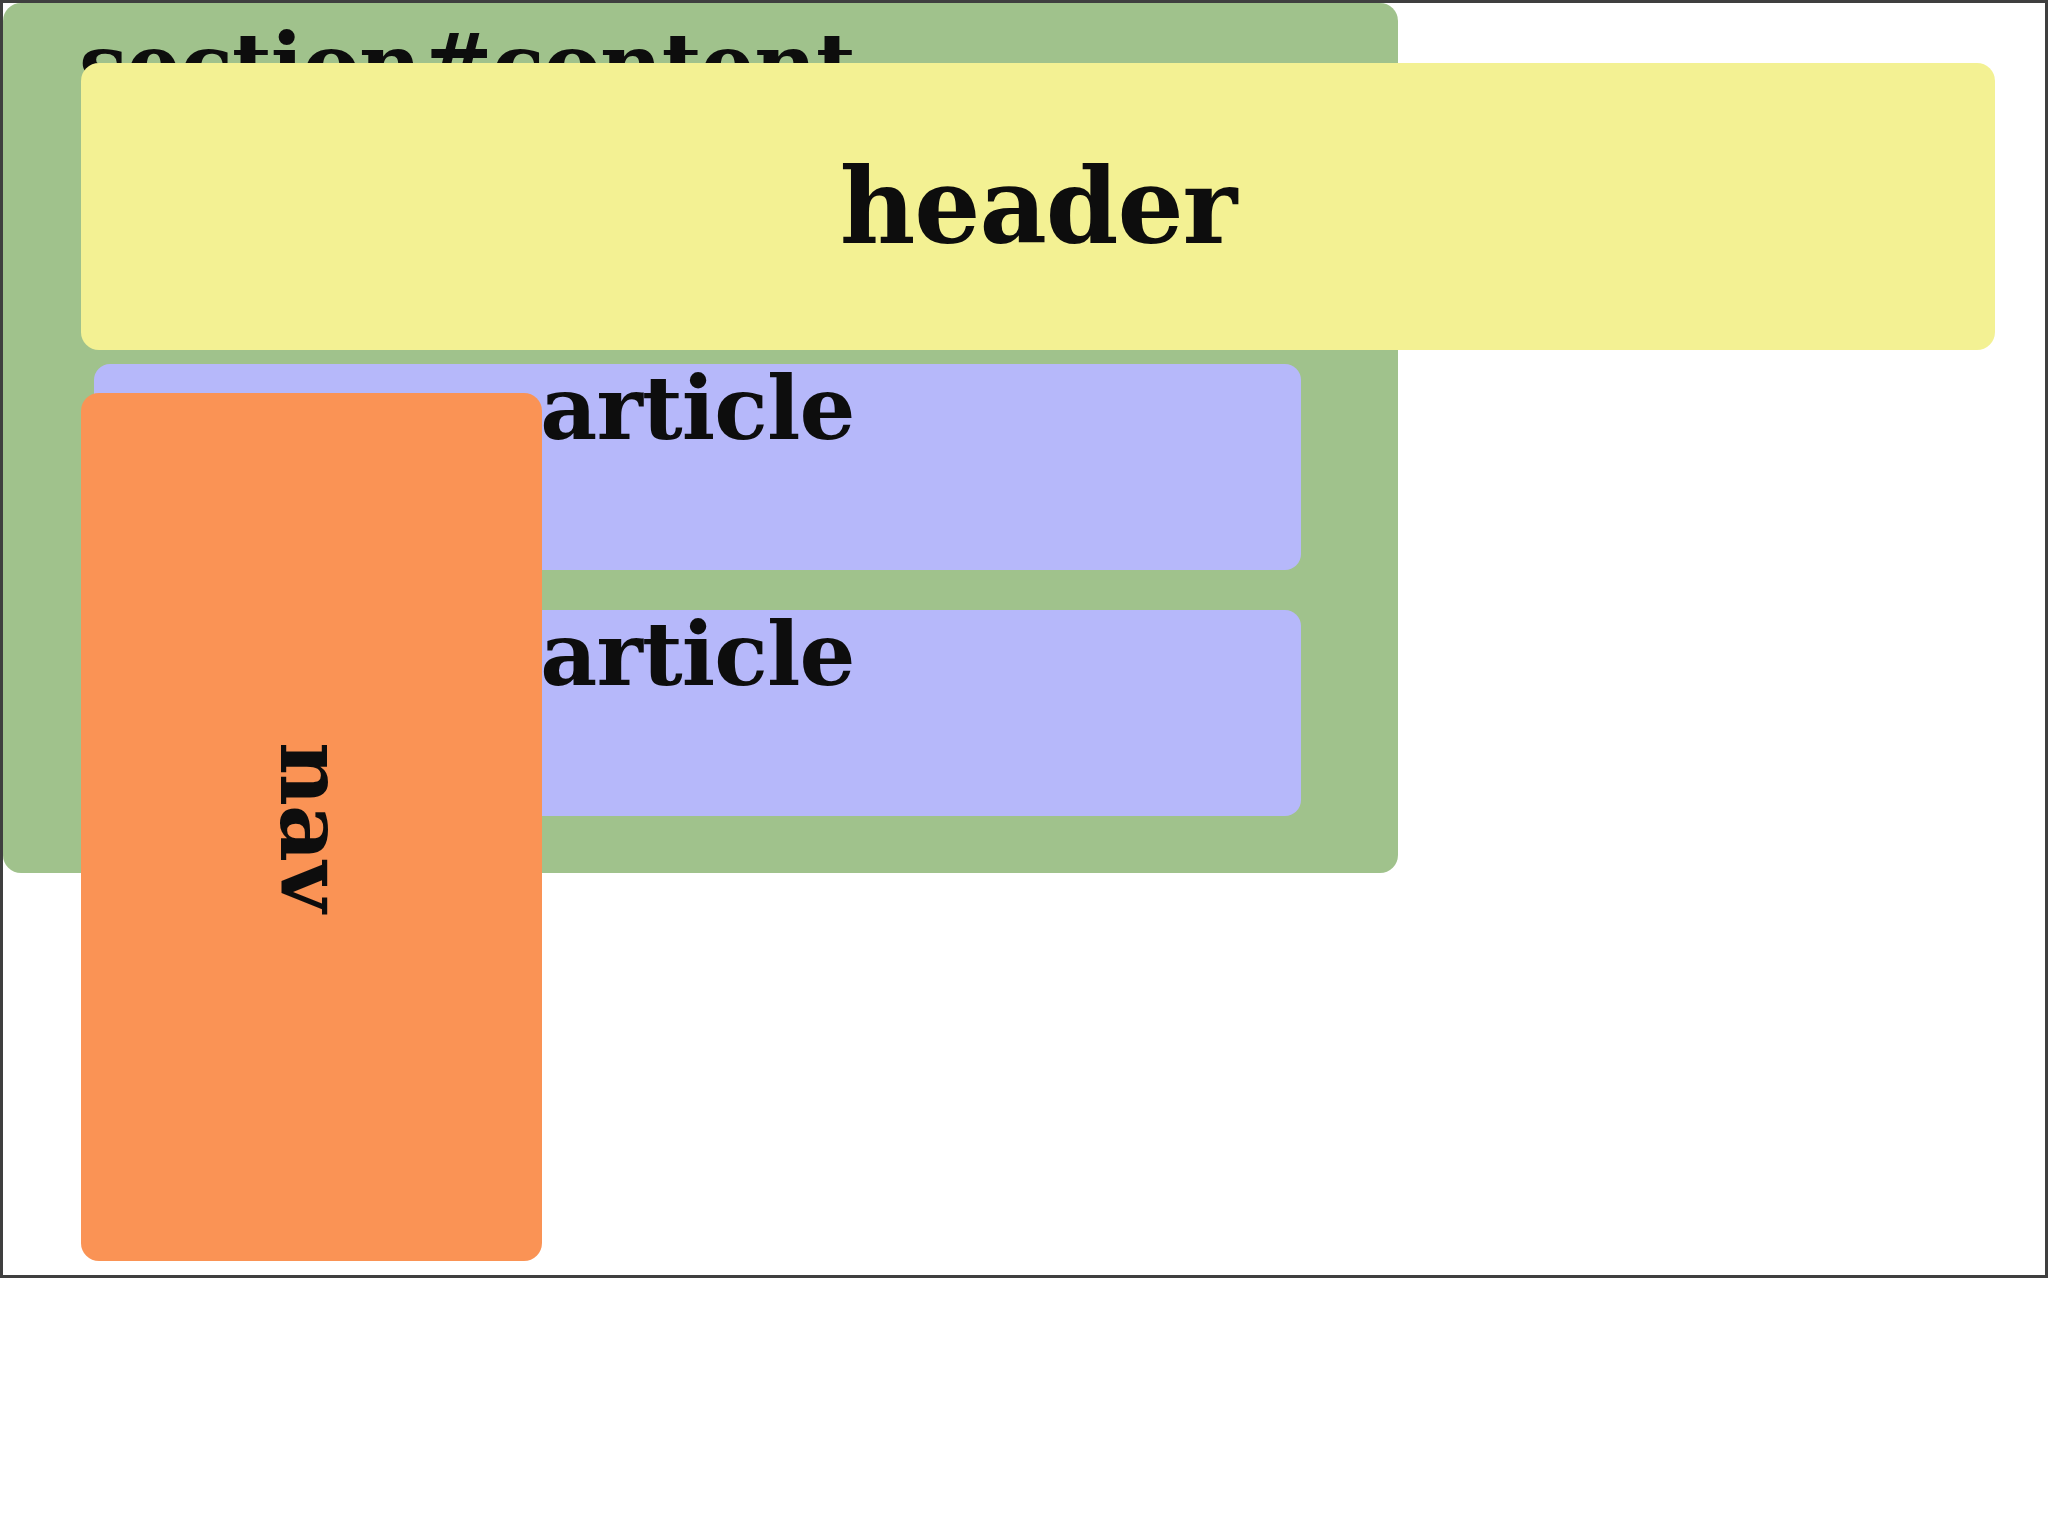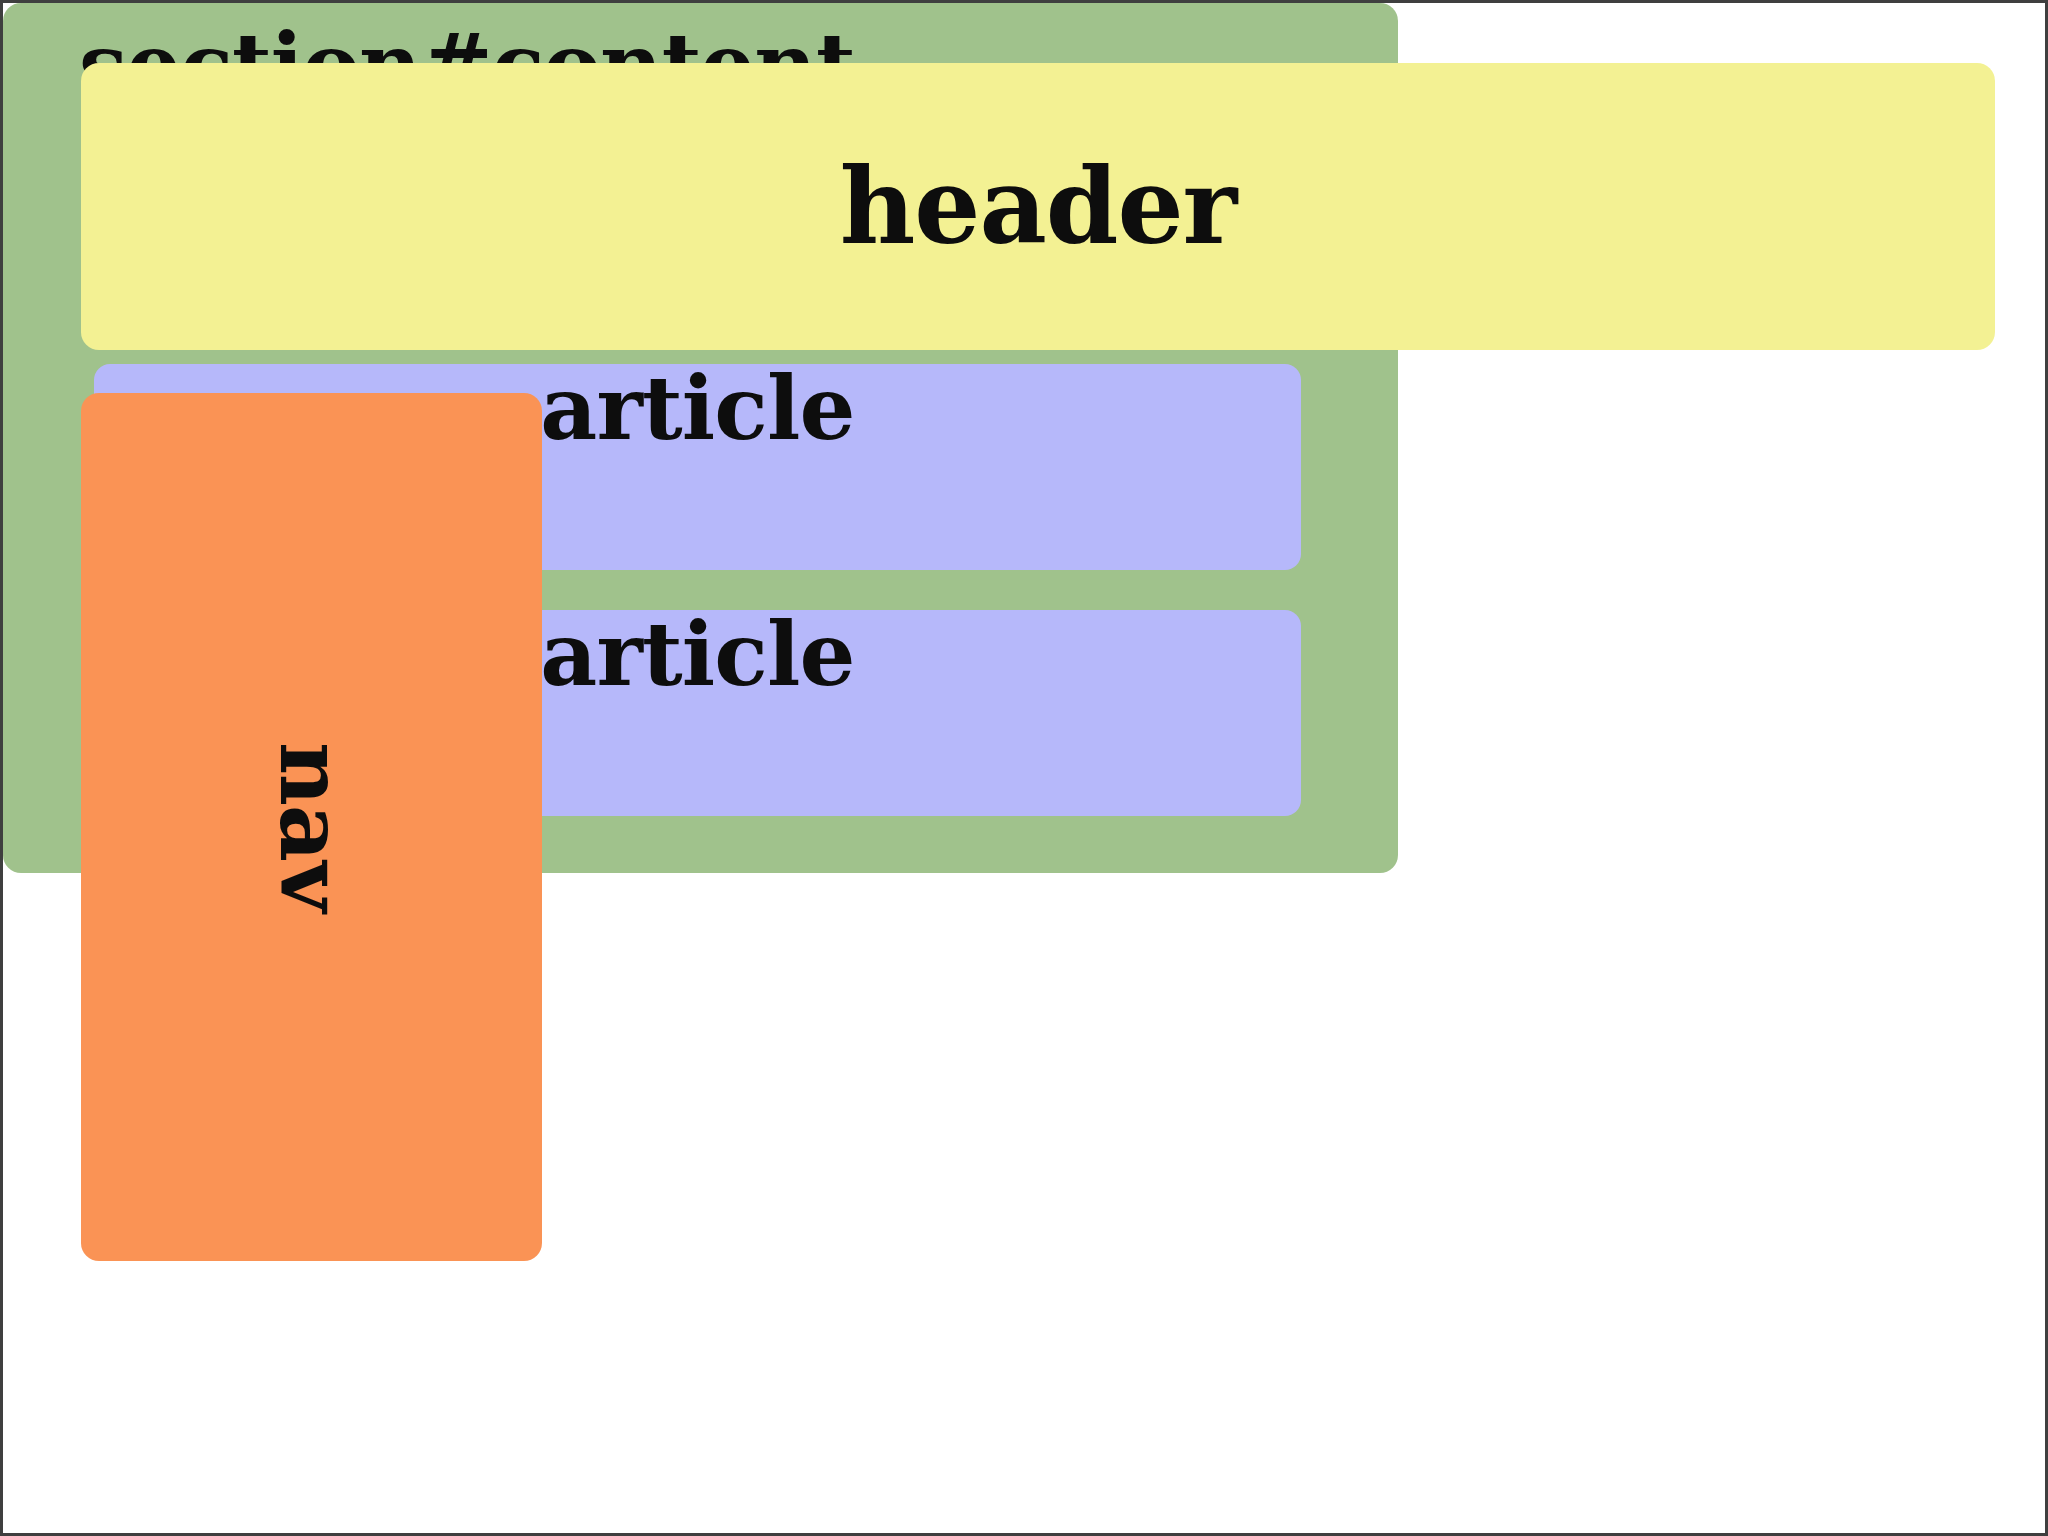--- a/index.html
+++ b/index.html
@@ -5,21 +5,21 @@
   html, body {
     margin: 0;
     padding: 0;
     background: #ffffff;
     font-family: "DejaVu Serif", "Liberation Serif", serif;
   }
 
   .frame {
     position: relative;
     width: 2048px;
-    height: 1536px;
+    height: 1278px;
     box-sizing: border-box;
     background: var(--page-bg, #ffffff);
     border: 3px solid var(--frame-border, #3f3f3f);
     overflow: hidden;
   }
 
   .box {
     position: absolute;
     border-radius: 18px;
     display: flex;

